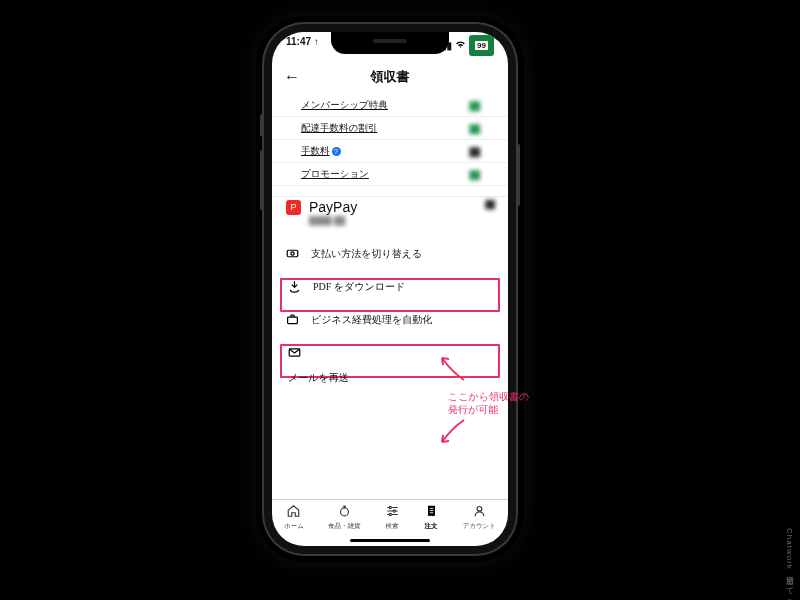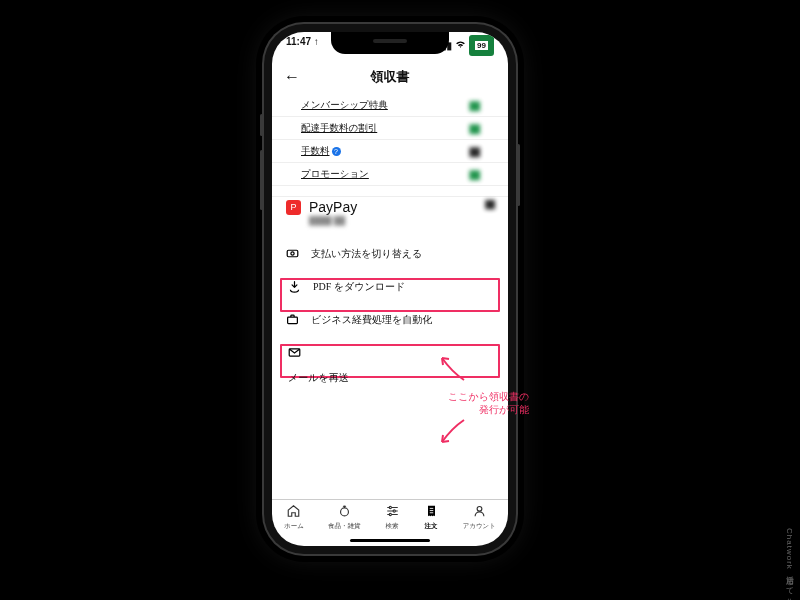--- a/index.html
+++ b/index.html
@@ -225,21 +225,21 @@
     background:#000;
     border-radius:2px;
   }
 
   
   .annot-text {
     position:absolute;
     color:#ef2e63;
     font-size:10px;
     line-height:1.3;
-    text-align:right;
+    text-align:left;
   }
   .arrow-svg {
     position:absolute;
     pointer-events:none;
   }
 
   .watermark {
     position:absolute;
     right: 6px;
     bottom: 6px;

